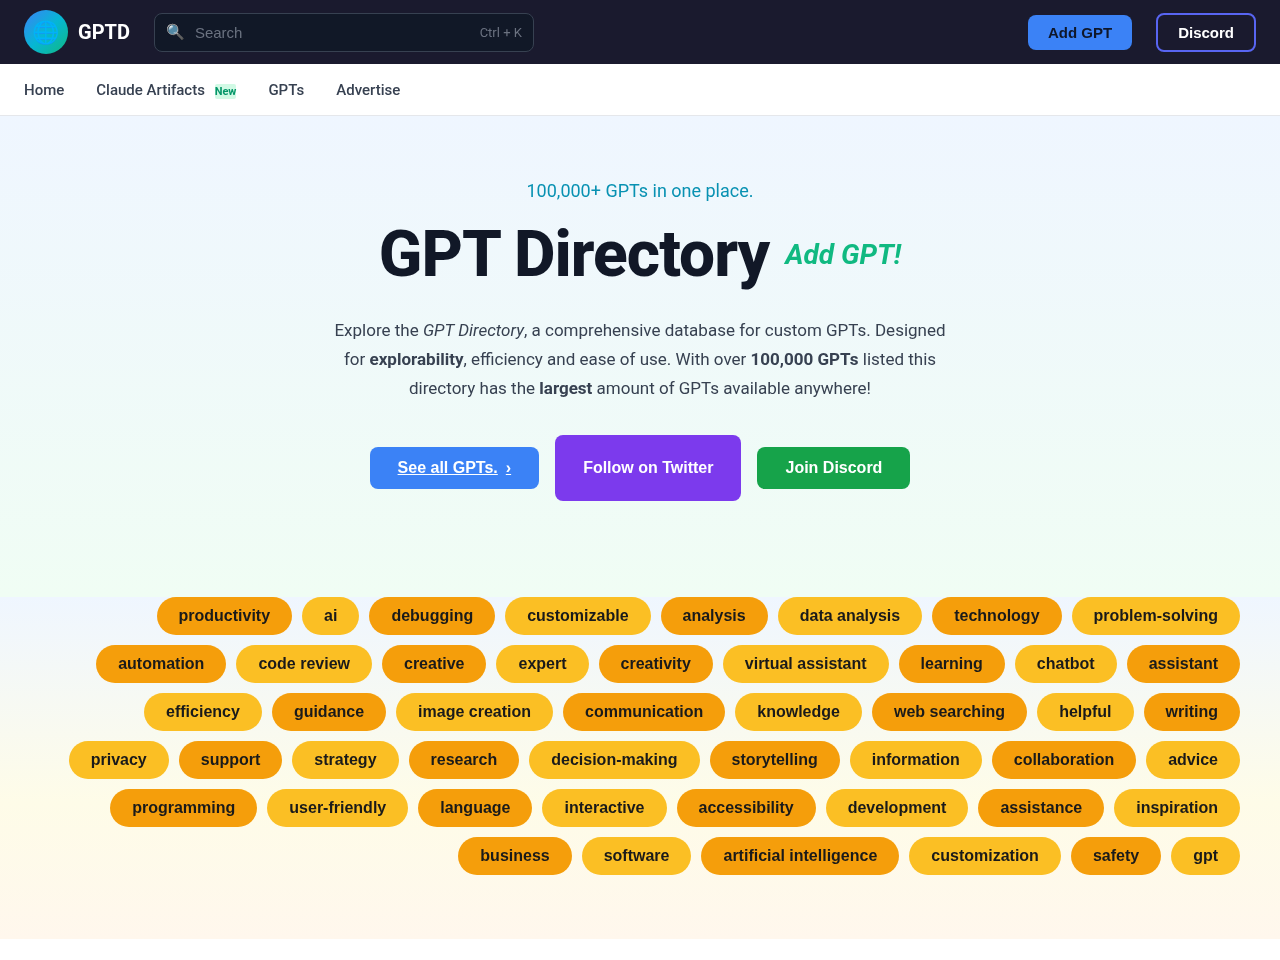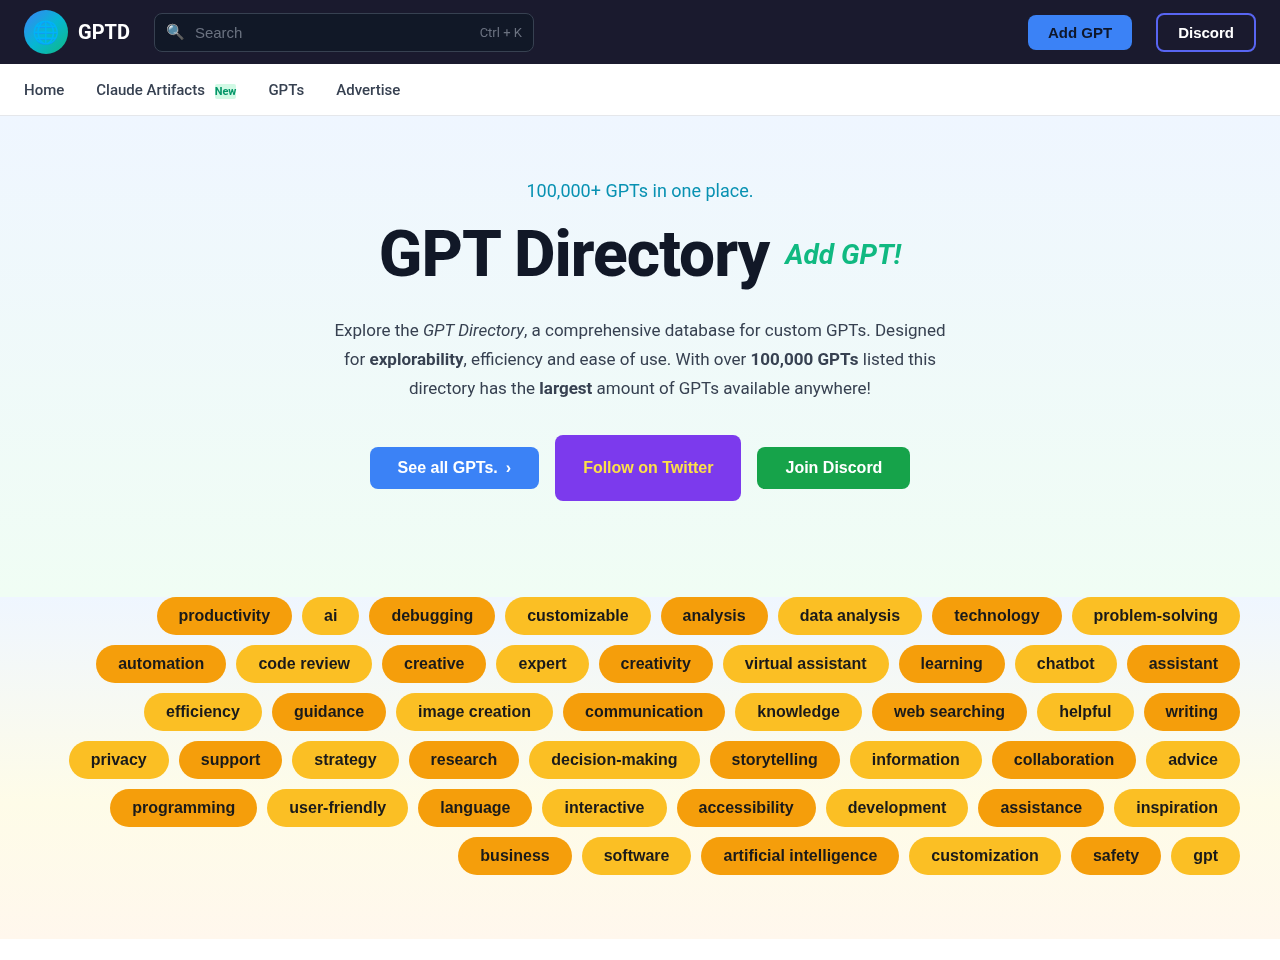--- a/index.html
+++ b/index.html
@@ -193,28 +193,29 @@
       border-radius: 8px;
       border: none;
       background: #3b82f6;
       color: #fff;
       font-size: 16px;
       font-weight: 600;
       cursor: pointer;
       display: flex;
       align-items: center;
       gap: 8px;
+      text-decoration: underline;
     }
 
     .btn-twitter {
       padding: 24px 28px;
       border-radius: 8px;
       border: none;
       background: #7c3aed;
-      color: #fde047;
+      color: #ffffff;
       font-size: 16px;
       font-weight: 600;
       cursor: pointer;
     }
 
     .btn-join-discord {
       padding: 12px 28px;
       border-radius: 8px;
       border: none;
       background: #16a34a;

